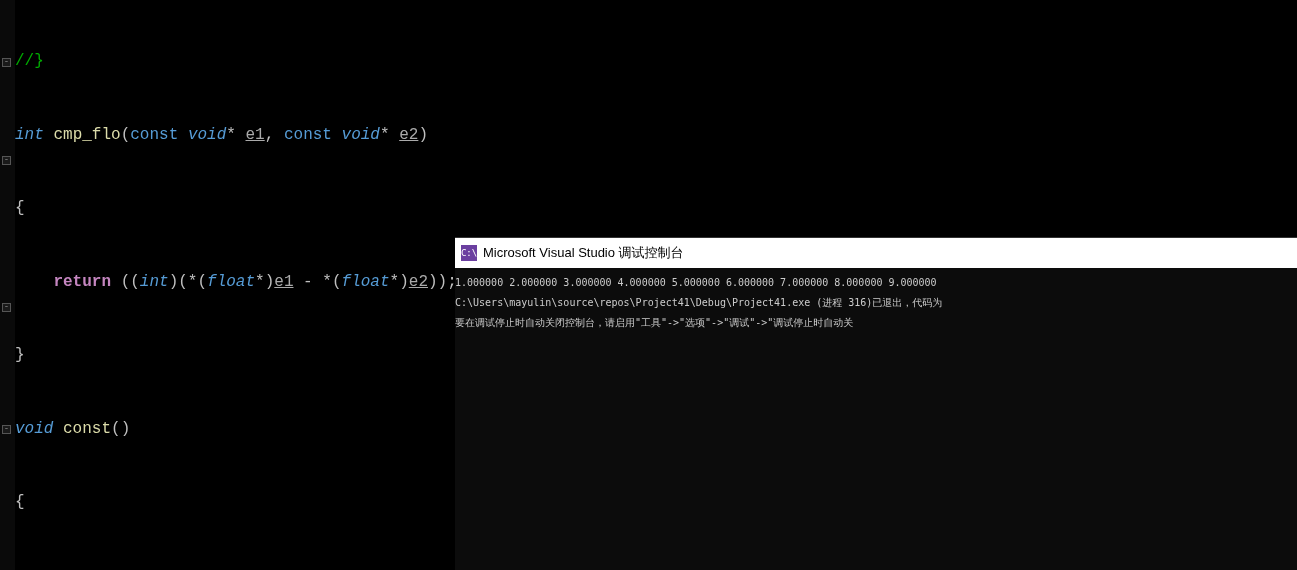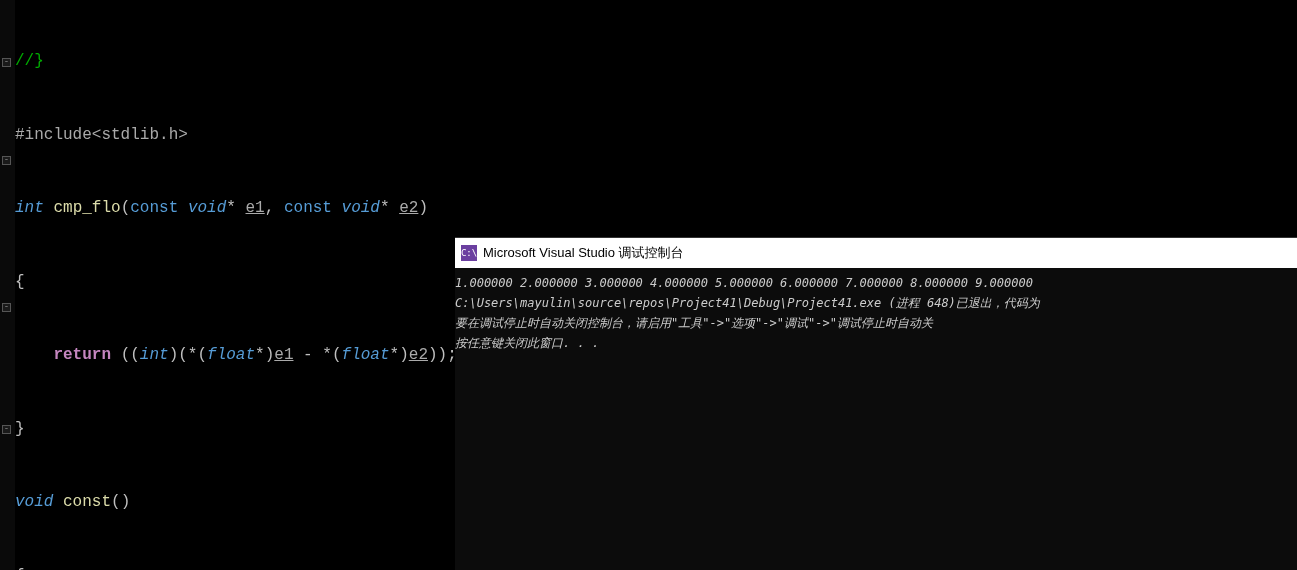--- a/index.html
+++ b/index.html
@@ -83,41 +83,39 @@
     font-size: 9px;
     display: flex;
     align-items: center;
     justify-content: center;
     margin-right: 6px;
     font-family: Consolas, monospace;
   }
   .console-body {
     padding: 5px 0 0 0;
     font-family: "NSimSun", Consolas, monospace;
-    font-size: 12px;
+    font-size: 10px;
     line-height: 20px;
     color: #ccc;
     white-space: pre;
     overflow: hidden;
-    font-style: italic;
   }
 </style>
 </head>
 <body>
 
 <div class="code-area">
   <div class="gutter">
     <div class="fold" style="top:58px">-</div>
     <div class="fold" style="top:156px">-</div>
     <div class="fold" style="top:303px">-</div>
     <div class="fold" style="top:425px">-</div>
   </div>
   <div class="code-lines">
     <div class="line"><span class="comment">//}</span></div>
-    <div class="line"><span class="preproc">#include</span><span class="include-path">&lt;stdlib.h&gt;</span></div>
     <div class="line"><span class="kw-type">int</span> <span class="func-name">cmp_flo</span><span><span class="paren">(</span><span class="kw-const">const</span> <span class="kw-type">void</span><span class="punct">*</span> <span class="ident">e1</span><span class="punct">,</span> <span class="kw-const">const</span> <span class="kw-type">void</span><span class="punct">*</span> <span class="ident">e2</span><span class="paren">)</span></span></div>
     <div class="line"><span class="brace">{</span></div>
     <div class="line"><span>    <span class="kw-ctrl">return</span> <span class="paren">((</span><span class="kw-type">int</span><span class="paren">)(</span><span class="punct">*</span><span class="paren">(</span><span class="kw-type">float</span><span class="punct">*</span><span class="paren">)</span><span class="ident">e1</span> <span class="punct">-</span> <span class="punct">*</span><span class="paren">(</span><span class="kw-type">float</span><span class="punct">*</span><span class="paren">)</span><span class="ident">e2</span><span class="paren">))</span><span class="punct">;</span></span></div>
     <div class="line"><span class="brace">}</span></div>
     <div class="line"><span class="kw-type">void</span> <span class="func-name">const</span><span class="paren">()</span></div>
     <div class="line"><span class="brace">{</span></div>
     
     
     
     
@@ -133,14 +131,14 @@
     
     
   </div>
 </div>
 
 <div class="console-window">
   <div class="console-title">
     <div class="console-icon">C:\</div>
     <span>Microsoft Visual Studio 调试控制台</span>
   </div>
-  <div class="console-body"><div>1.000000 2.000000 3.000000 4.000000 5.000000 6.000000 7.000000 8.000000 9.000000</div><div>C:\Users\mayulin\source\repos\Project41\Debug\Project41.exe (进程 648)已退出，代码为</div><div>要在调试停止时自动关闭控制台，请启用"工具"-&gt;"选项"-&gt;"调试"-&gt;"调试停止时自动关</div><div>按任意键关闭此窗口. . .</div></div>
+  <div class="console-body"><div>1.000000 2.000000 3.000000 4.000000 5.000000 6.000000 7.000000 8.000000 9.000000</div><div>C:\Users\mayulin\source\repos\Project41\Debug\Project41.exe (进程 316)已退出，代码为</div><div>要在调试停止时自动关闭控制台，请启用"工具"-&gt;"选项"-&gt;"调试"-&gt;"调试停止时自动关</div></div>
 </div>
 
 </body></html>

